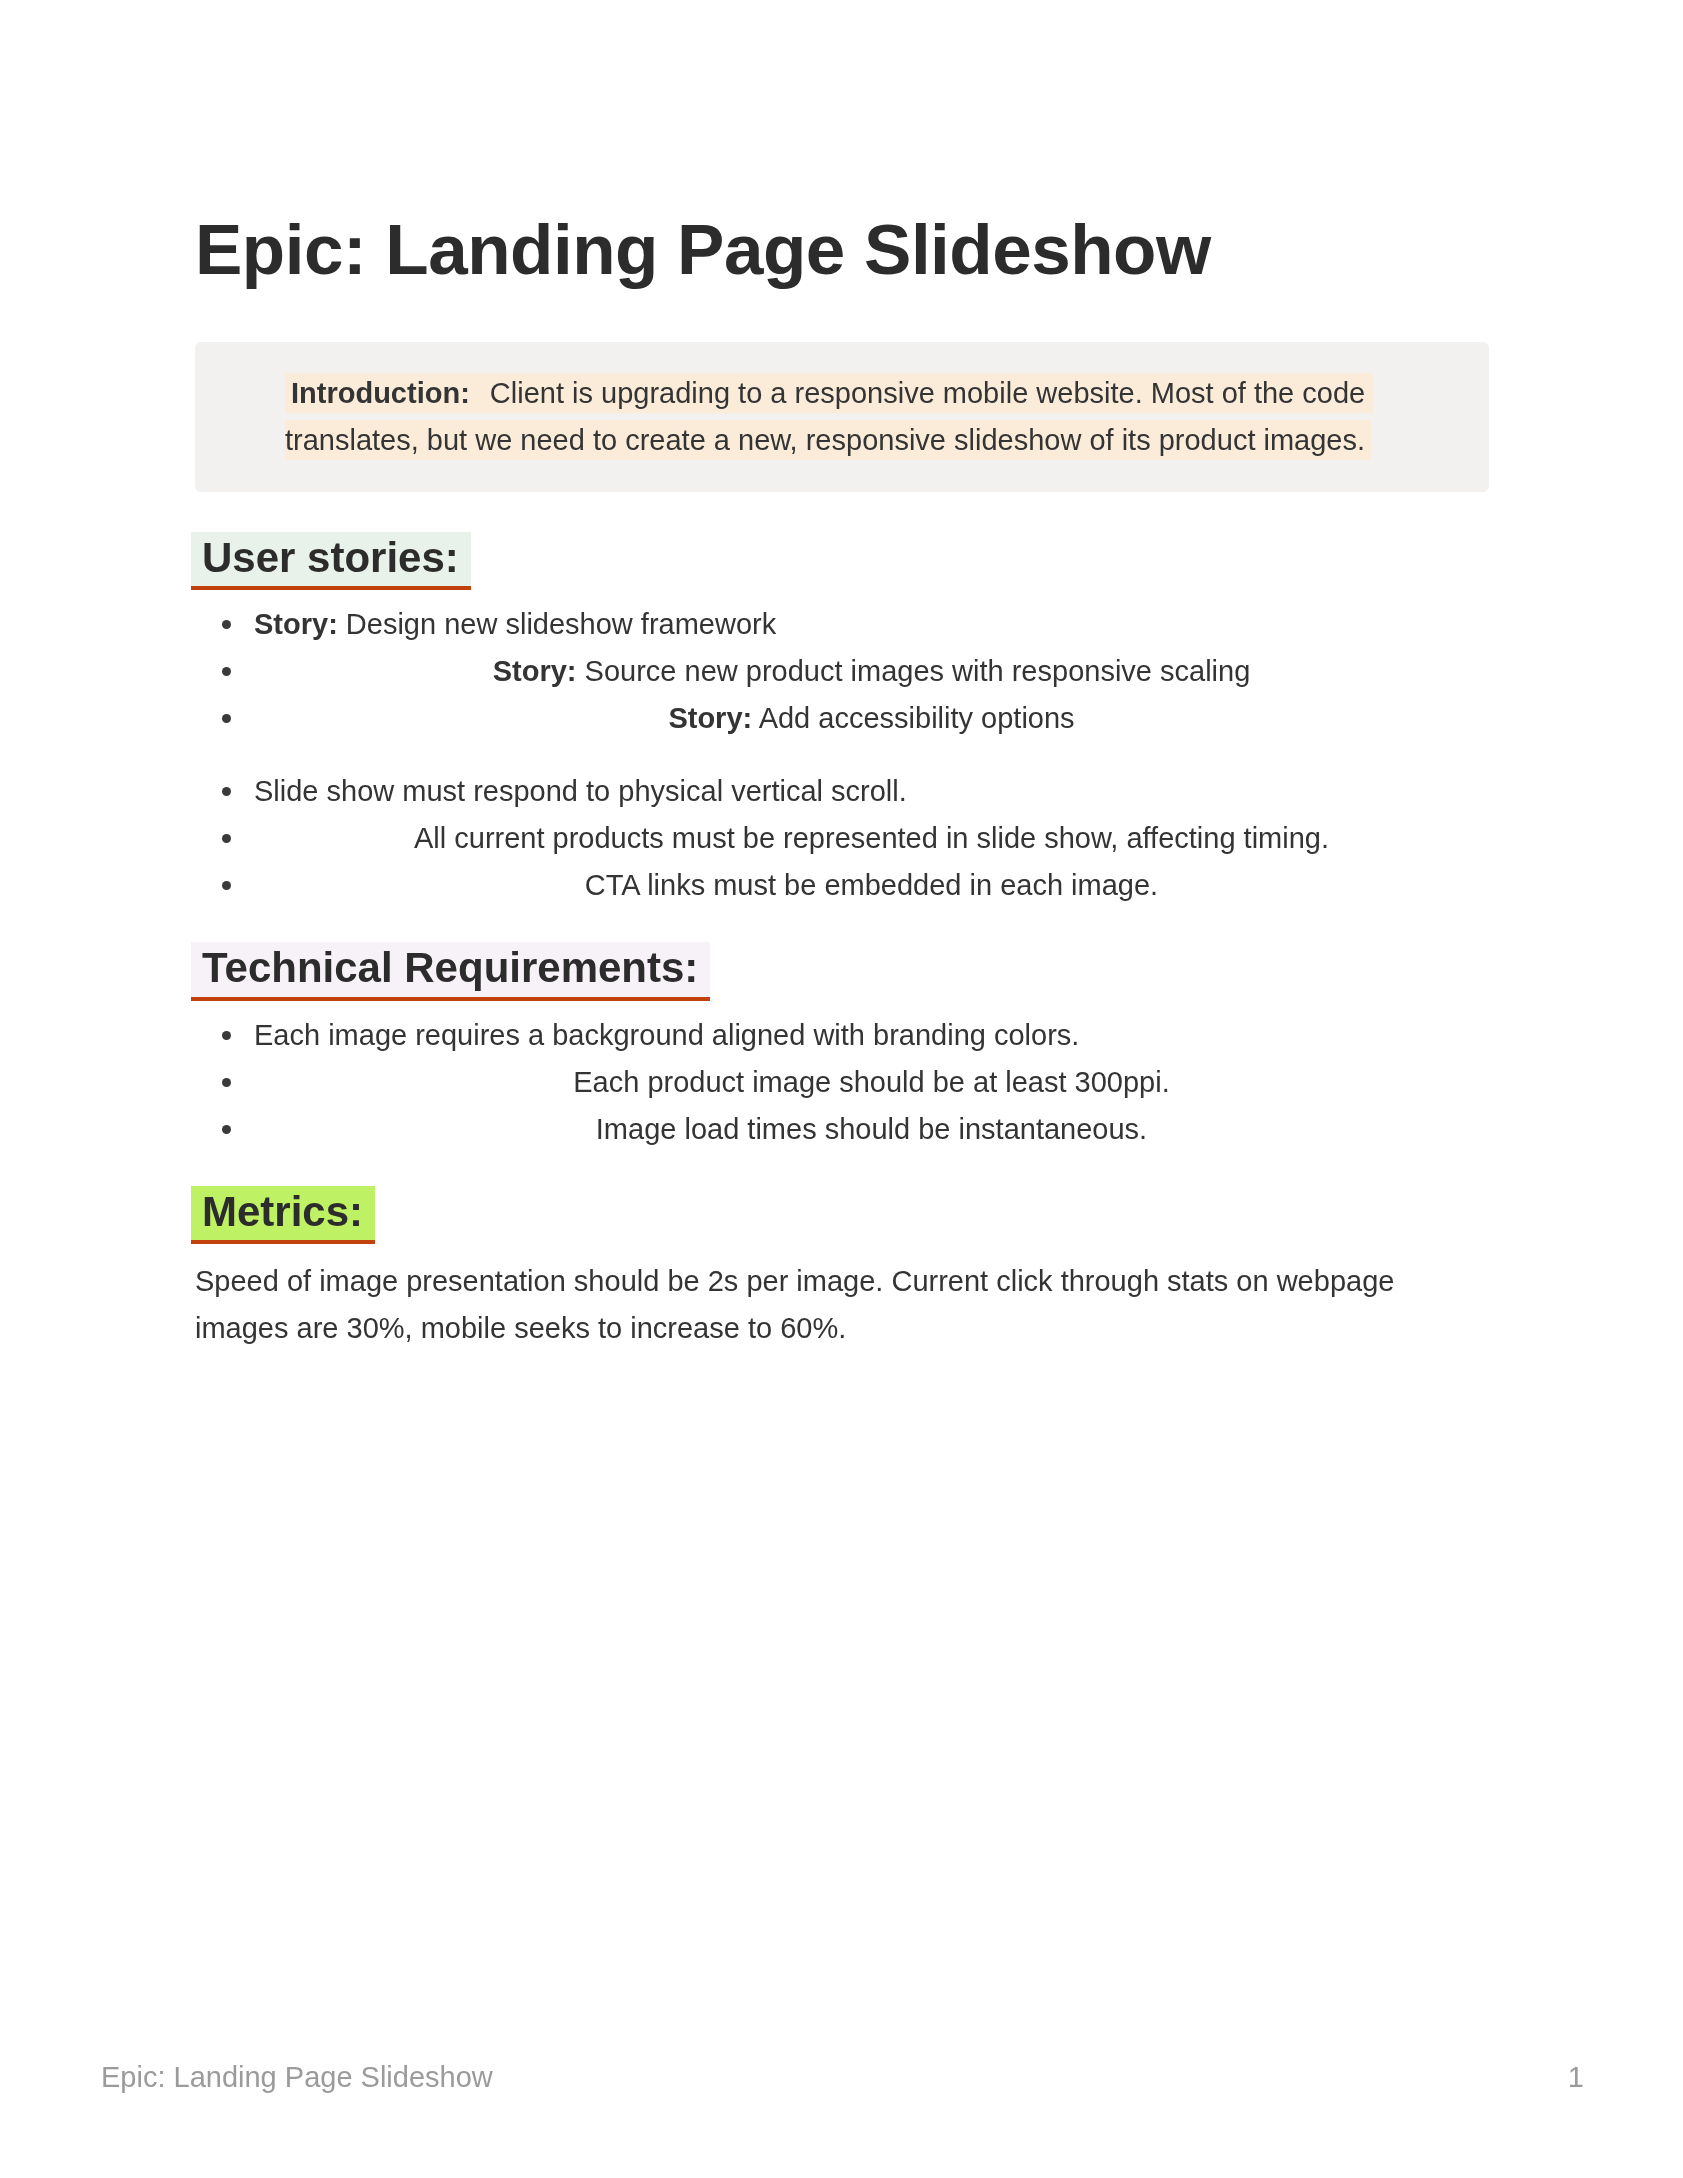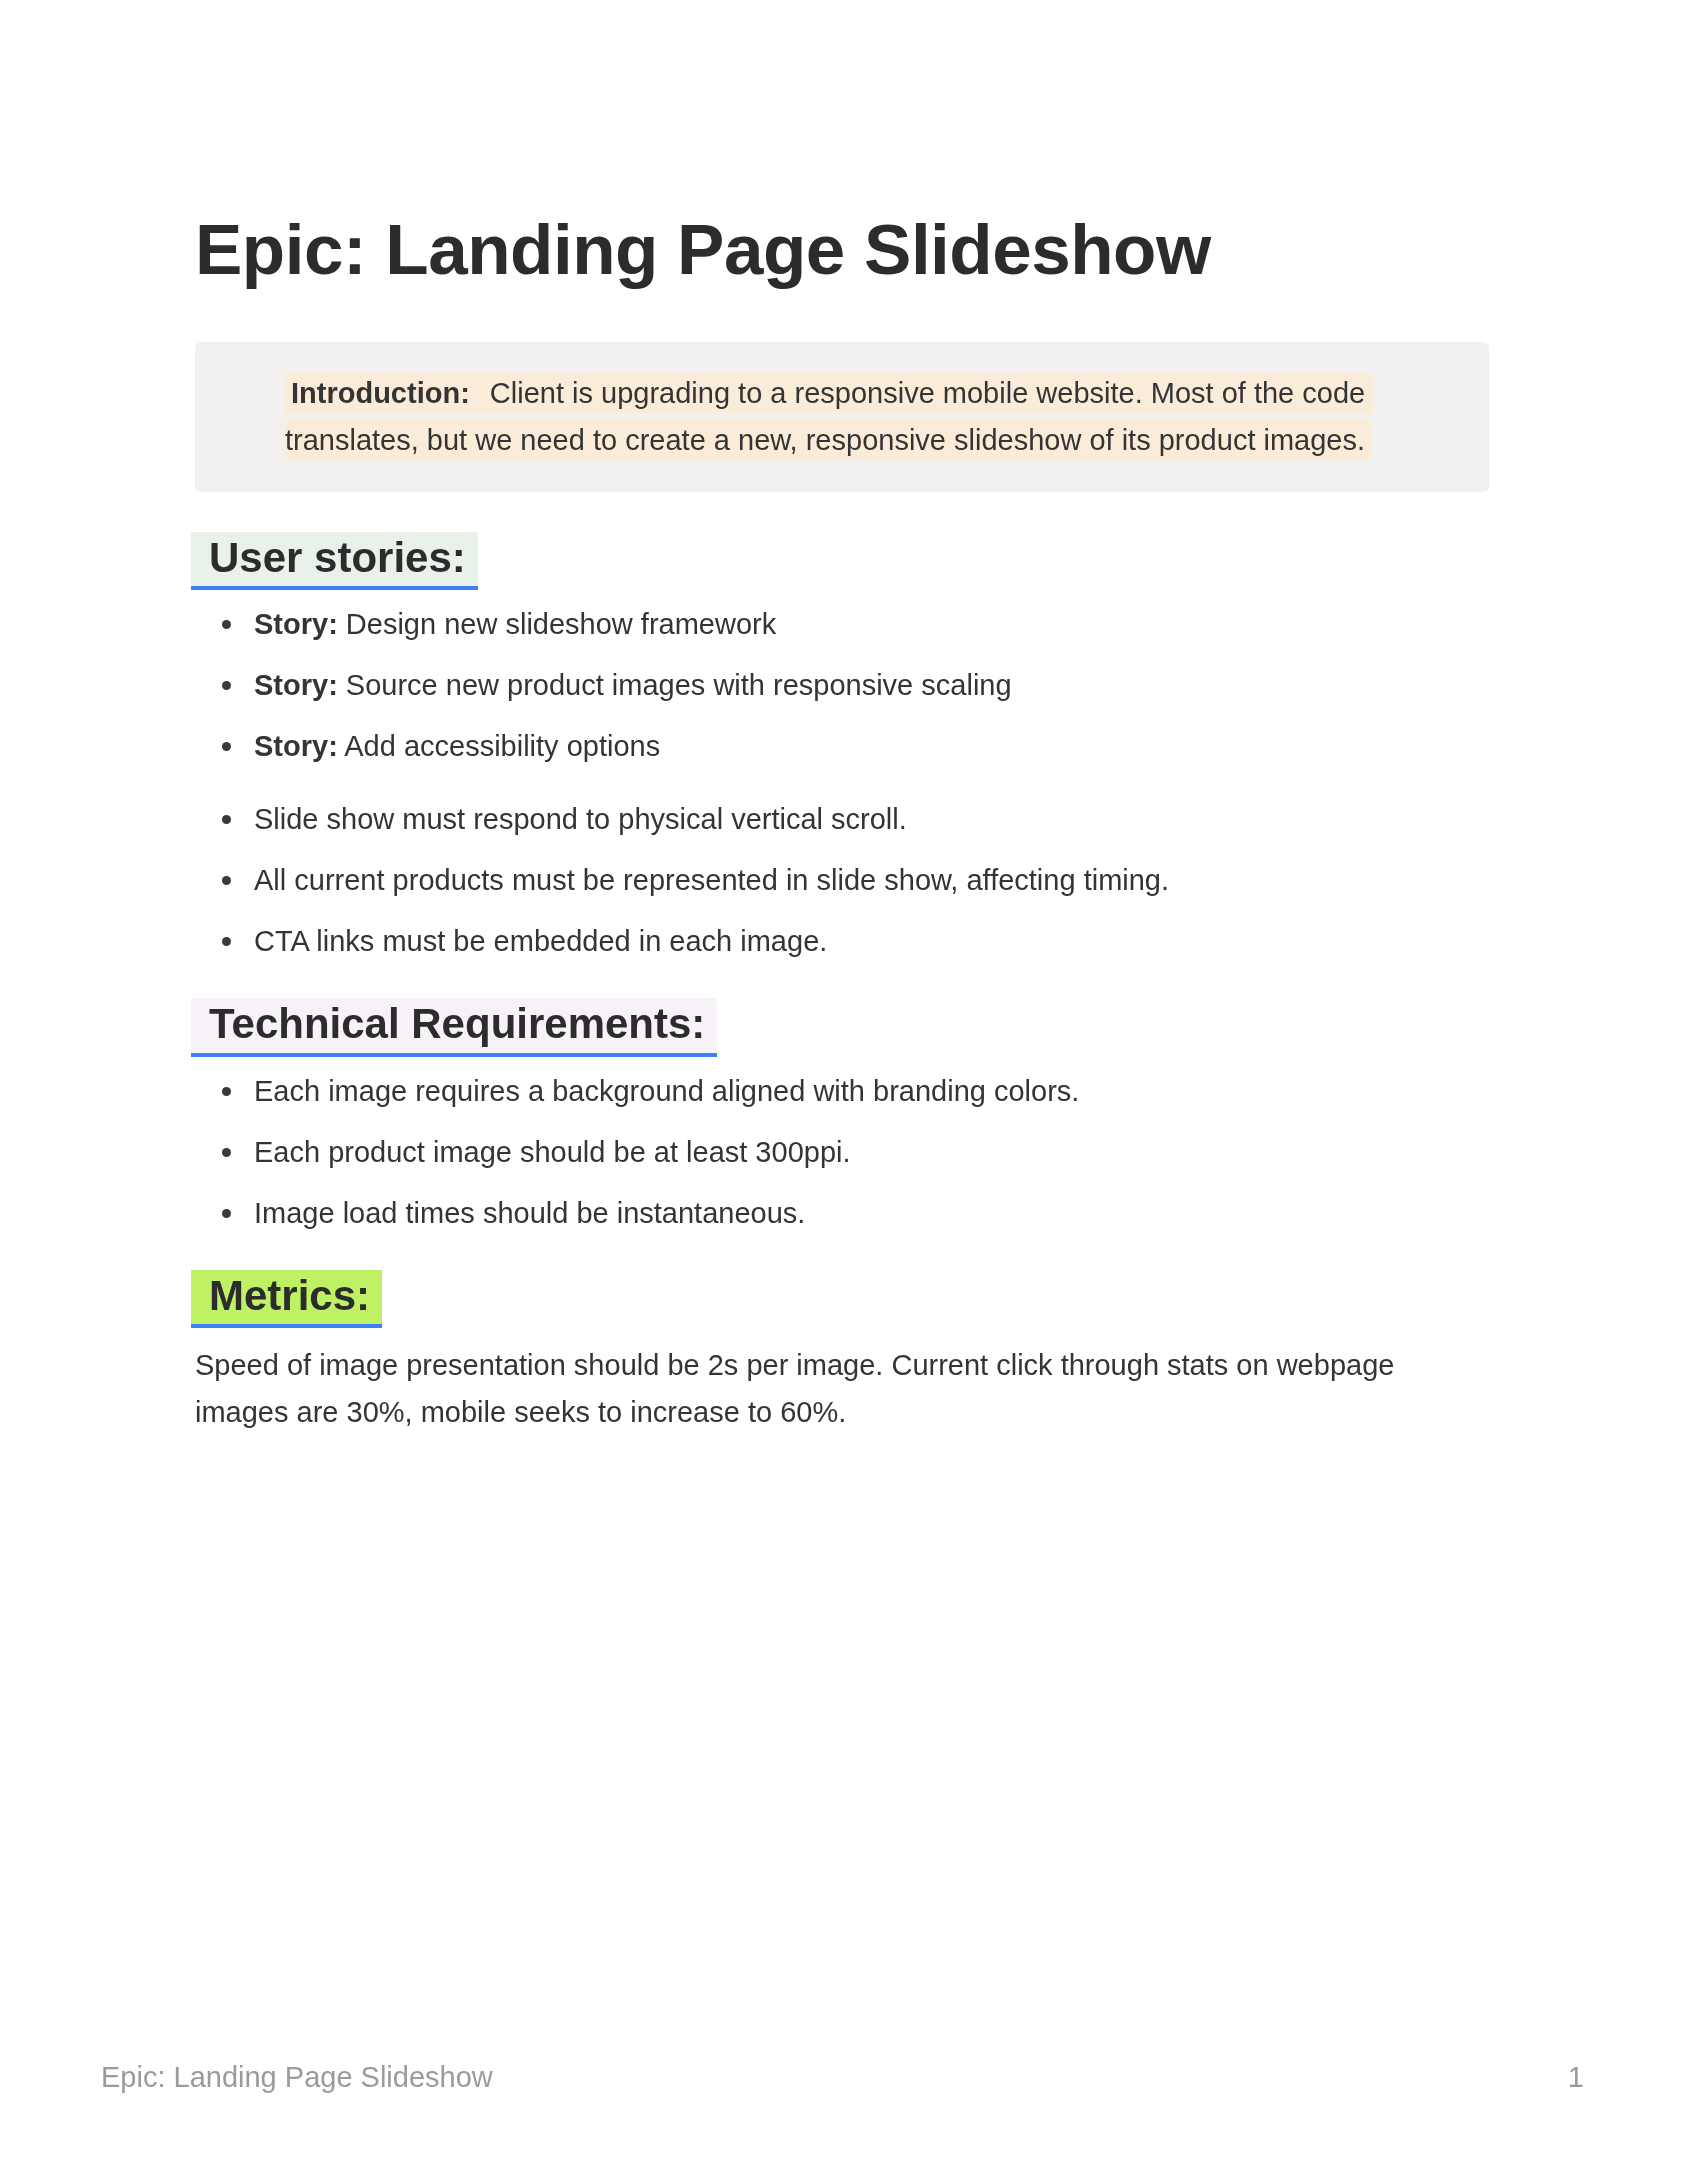--- a/index.html
+++ b/index.html
@@ -55,35 +55,35 @@
   .section h2 {
     margin: 0;
     font-size: 42px;
     line-height: 1.15;
     font-weight: bold;
     color: #2c2c2c;
   }
   .section h2 .head-span {
     display: inline-block;
     margin-left: -4px;
-    padding: 2px 12px 4px 18px;
-    border-bottom: 4px solid #3b82f6;
+    padding: 2px 12px 4px 11px;
+    border-bottom: 4px solid #c2410c;
   }
   .bullet-list {
     list-style: none;
     margin: 18px 0 0 0;
     padding: 0;
   }
   .bullet-list li {
     position: relative;
     padding-left: 59px;
     font-size: 29px;
     line-height: 33px;
   }
-  .bullet-list li + li { margin-top: 28px; }
+  .bullet-list li + li { margin-top: 14px; text-align: center; }
   .bullet-list li .dot {
     position: absolute;
     left: 27px;
     top: 12px;
     width: 9px;
     height: 9px;
     border-radius: 50%;
     background: #3a3a3a;
   }
   .b { font-weight: bold; }

